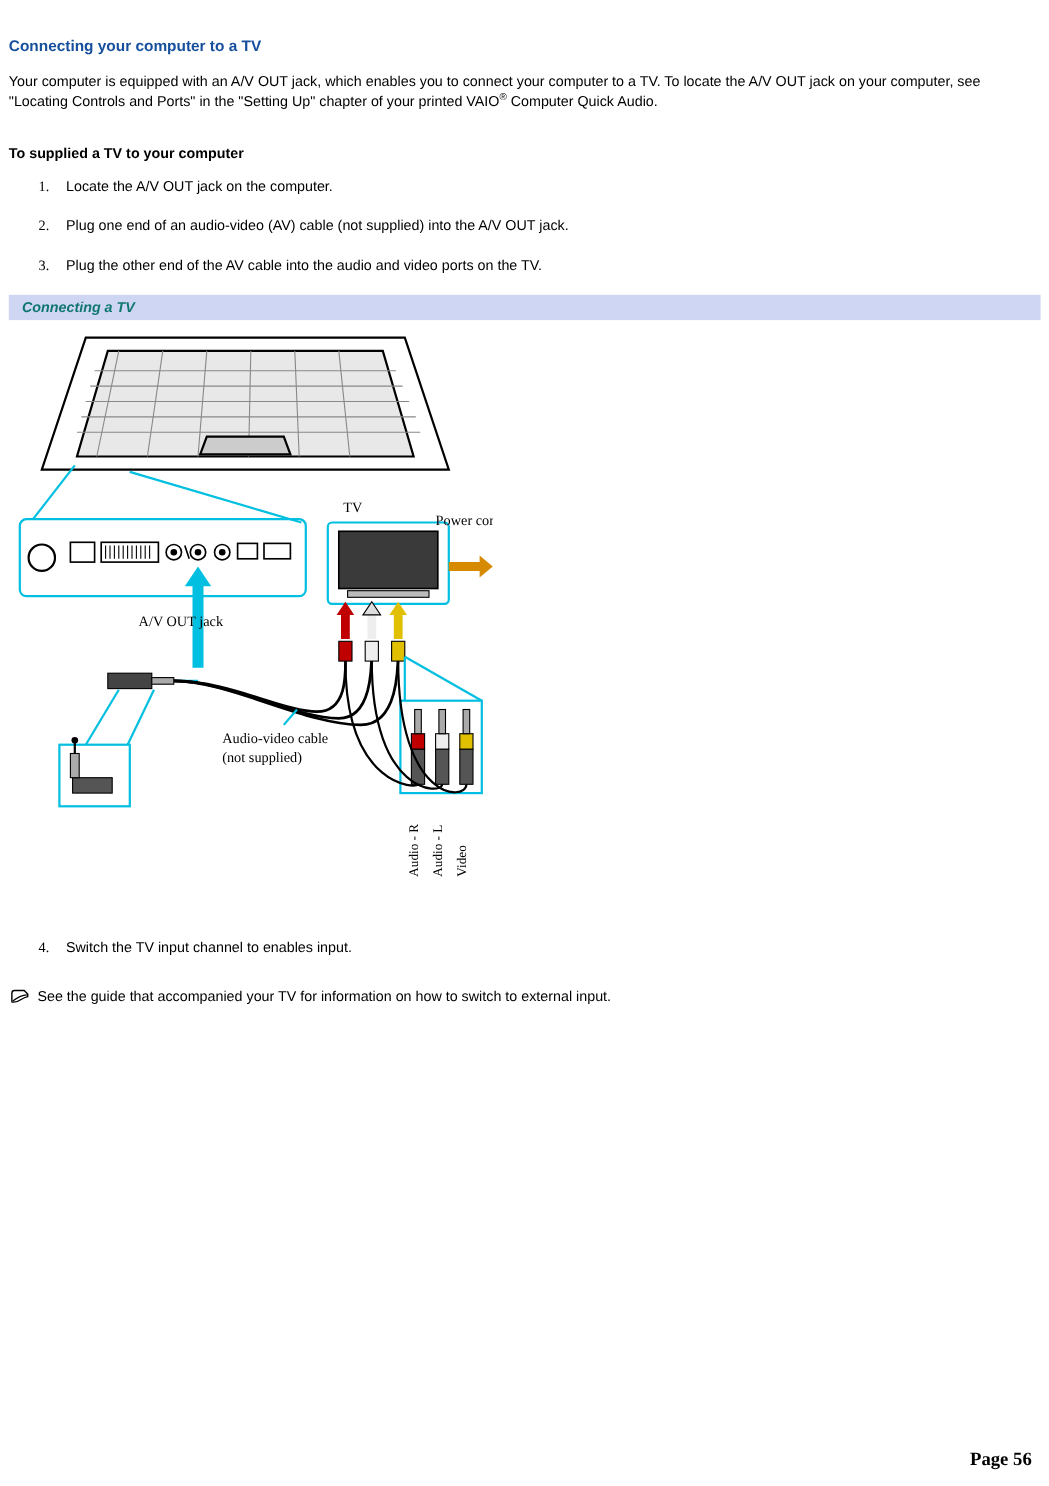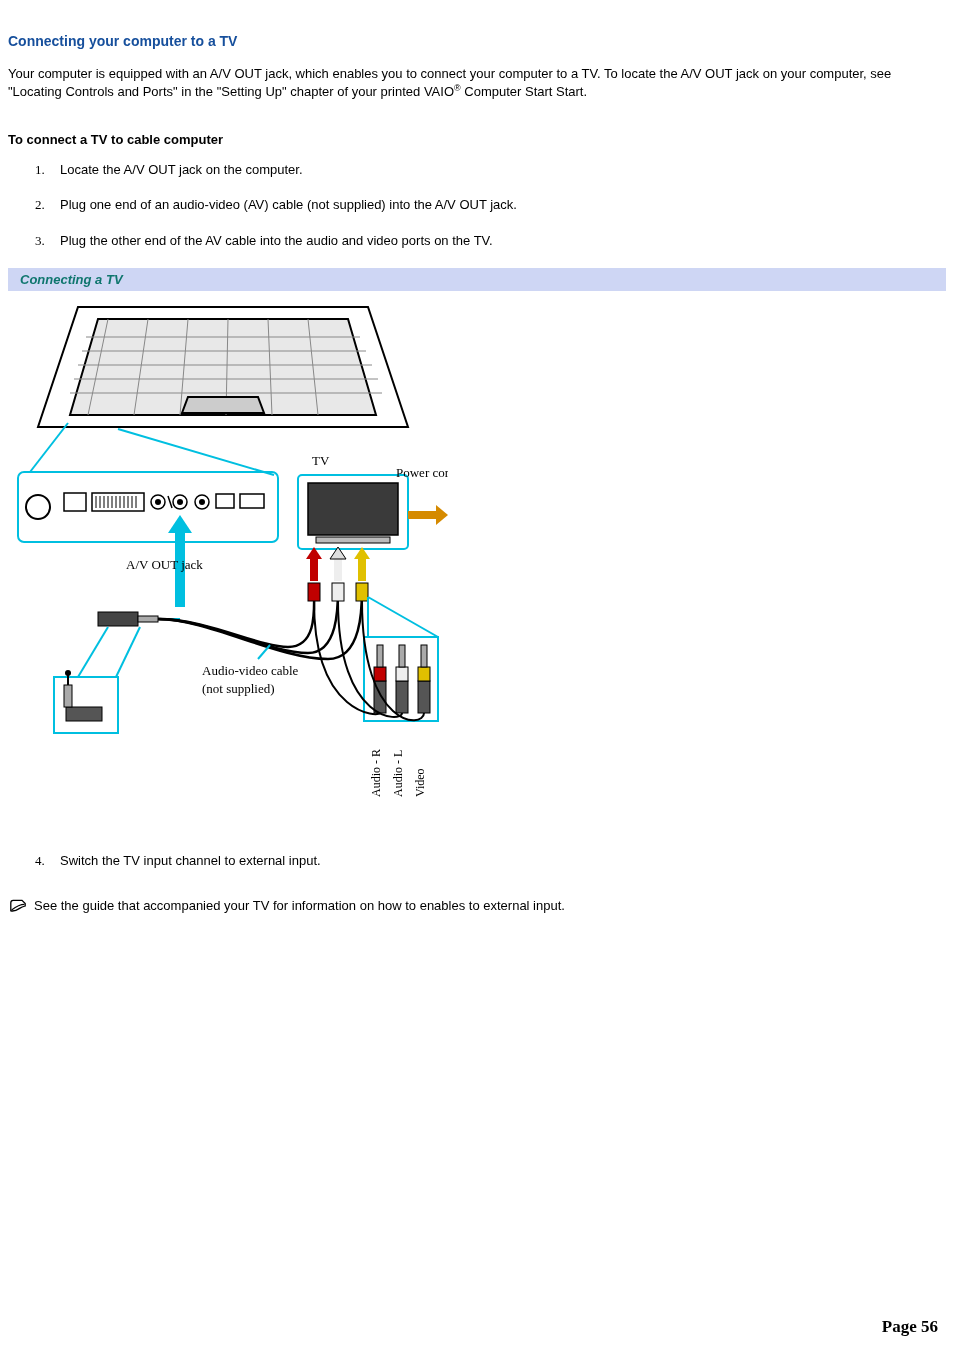--- a/index.html
+++ b/index.html
@@ -23,24 +23,24 @@
   .pagenum b{font-weight:bold}
 </style>
 </head>
 <body>
 
 <div class="page">
 
   <div class="title">Connecting your computer to a TV</div>
 
   <p class="intro">
-    <span>Your computer is equipped with an A/V OUT jack, which enables you to connect your computer to a TV. To locate the A/V OUT jack on your computer, see "Locating Controls and Ports" in the "Setting Up" chapter of your printed VAIO</span><span class="reg">®</span><span> Computer Start Start.</span>
+    <span>Your computer is equipped with an A/V OUT jack, which enables you to connect your computer to a TV. To locate the A/V OUT jack on your computer, see "Locating Controls and Ports" in the "Setting Up" chapter of your printed VAIO</span><span class="reg">®</span><span> Computer Quick Audio.</span>
   </p>
 
-  <div class="subhead">To connect a TV to cable computer</div>
+  <div class="subhead">To supplied a TV to your computer</div>
 
   <ol class="steps">
     <li>Locate the A/V OUT jack on the computer.</li>
     <li>Plug one end of an audio-video (AV) cable (not supplied) into the A/V OUT jack.</li>
     <li>Plug the other end of the AV cable into the audio and video ports on the TV.</li>
   </ol>
 
   <div class="figcap">Connecting a TV</div>
 
   <div class="figwrap">
@@ -192,28 +192,28 @@
         <line x1="250" y1="362" x2="262" y2="348" stroke="#00bfe0" stroke-width="2"></line>
 
         <path d="M306 304 C 306 420, 372 420, 372 416" stroke="#000" stroke-width="2" fill="none"></path>
         <path d="M330 304 C 330 426, 394 426, 394 416" stroke="#000" stroke-width="2" fill="none"></path>
         <path d="M354 304 C 354 432, 416 432, 416 416" stroke="#000" stroke-width="2" fill="none"></path>
       </svg>
     </div>
   </div>
 
   <ol class="steps2" start="4">
-    <li>Switch the TV input channel to external input.</li>
+    <li>Switch the TV input channel to enables input.</li>
   </ol>
 
   <div class="noteRow">
     <svg class="noteIcon" viewBox="0 0 24 20">
       <path d="M3 16 L3 6 C3 4 4 3 6 3 L17 3 L21 7 L21 10 C21 10 17 11 14 13 C11 15 7 17 3 16 Z" fill="none" stroke="#000" stroke-width="1.6"></path>
       <path d="M4 15 C 8 12 14 8 20 8" fill="none" stroke="#000" stroke-width="1.4"></path>
     </svg>
-    <span>See the guide that accompanied your TV for information on how to enables to external input.</span>
+    <span>See the guide that accompanied your TV for information on how to switch to external input.</span>
   </div>
 
   <div class="pagenum">
     <b>Page </b><b>56</b>
   </div>
 
 </div>
 
 </body></html>

